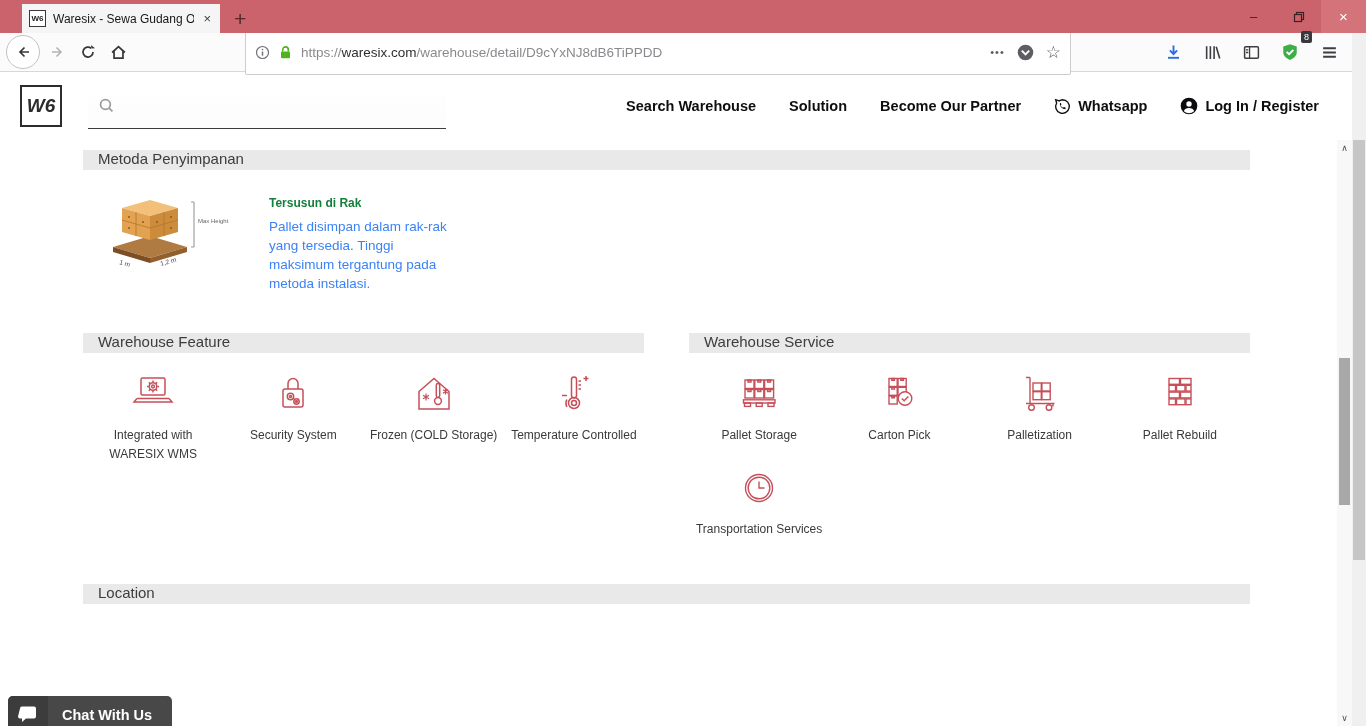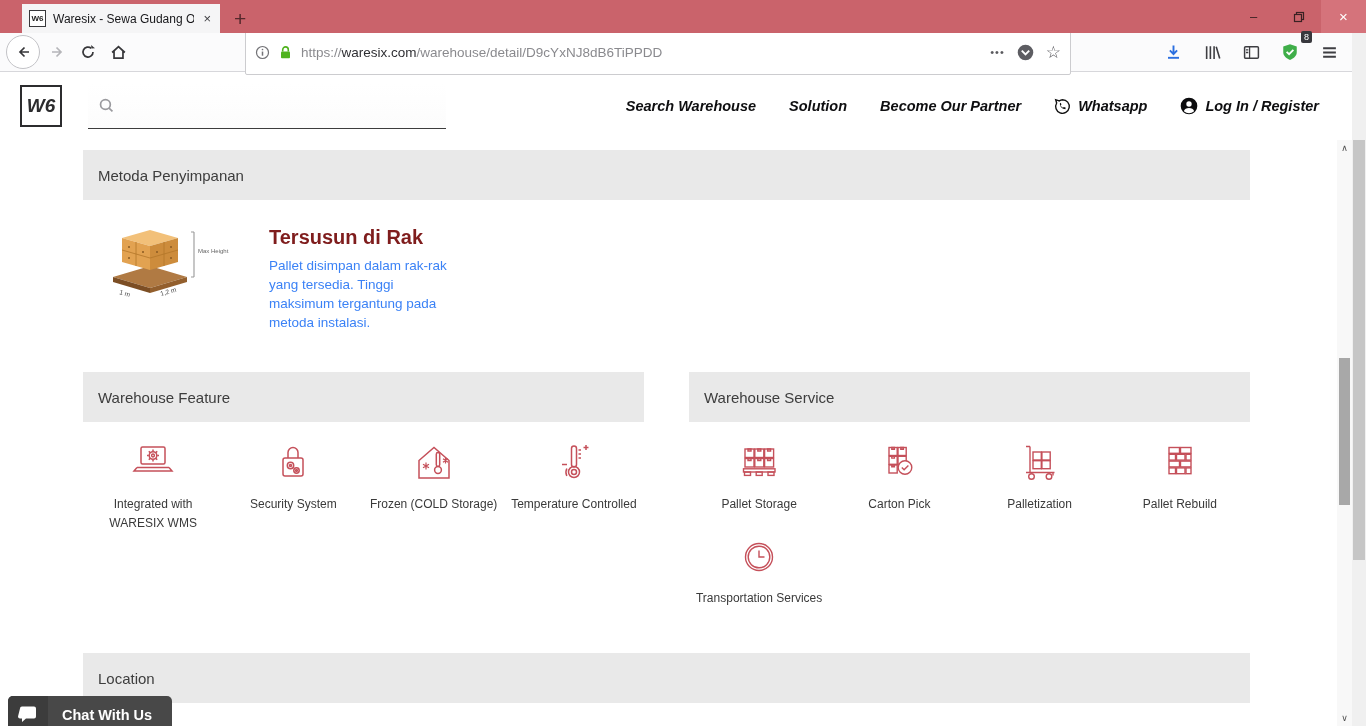--- a/index.html
+++ b/index.html
@@ -37,28 +37,28 @@
   .shield-badge{position:absolute;top:-6px;right:-7px;background:#38383d;color:#fff;font-size:9px;
        padding:1px 3px;border-radius:2px;line-height:10px;}
   
   .site-header{height:68px;background:#fff;display:flex;align-items:center;padding:0 20px;}
   .logo{width:42px;height:42px;border:2.5px solid #2c2c2e;display:flex;align-items:center;justify-content:center;
        font-size:19px;font-weight:bold;color:#2c2c2e;box-sizing:border-box;font-style:italic;}
   .search{margin-left:26px;width:358px;height:45px;border-bottom:1px solid #3c3c3c;display:flex;align-items:center;
        padding:0 10px;gap:8px;box-sizing:border-box;background:linear-gradient(#fff,#fcfcfc);}
   .search input{border:none;outline:none;flex:1;font-size:14px;font-family:inherit;background:transparent;}
   .main-nav{margin-left:auto;display:flex;align-items:center;gap:33px;margin-right:27px;}
-  .nav-item{display:flex;align-items:center;gap:7px;font-size:14.5px;font-weight:bold;color:#0e0e10;cursor:pointer;white-space:nowrap;font-style:italic;}
+  .nav-item{display:flex;align-items:center;gap:7px;font-size:14.5px;font-weight:bold;color:#0e0e10;cursor:pointer;white-space:nowrap;}
   
   .container{margin-left:83px;width:1167px;}
-  .section-bar{height:50px;background:#e9e9e9;display:flex;align-items:center;padding-left:15px;
+  .section-bar{height:20px;background:#e9e9e9;display:flex;align-items:flex-start;padding-left:15px;
        font-size:15px;color:#3d3d3d;box-sizing:border-box;}
   .bar-top{margin-top:10px;}
   .storage-item{padding:20px 0 0 22px;display:flex;gap:34px;margin-bottom:40px;min-height:123px;box-sizing:border-box;}
-  .storage-text .s-title{font-size:20px;font-weight:bold;color:#7f1d1d;margin:6px 0 7px;}
+  .storage-text .s-title{font-size:12px;font-weight:bold;color:#15803d;margin:6px 0 7px;}
   .storage-text .s-desc{font-size:13.5px;line-height:19px;color:#3b82f6;width:188px;}
   .section-row{display:flex;gap:45px;}
   .col{width:567px;}
   .icon-grid{display:grid;grid-template-columns:repeat(4,1fr);padding-top:17px;row-gap:4px;}
   .tile{display:flex;flex-direction:column;align-items:center;min-height:90px;}
   .tile .ico{height:48px;display:flex;align-items:flex-end;justify-content:center;color:var(--accent-red,#c5505a);}
   .tile .lbl{margin-top:8px;font-size:12px;line-height:19px;color:#3a3a3a;text-align:center;max-width:132px;}
   .loc-bar{margin-top:30px;}
   
   .chat-btn{position:absolute;left:8px;bottom:-7px;height:37px;background:var(--chat-gray,#484848);border-radius:5px;

